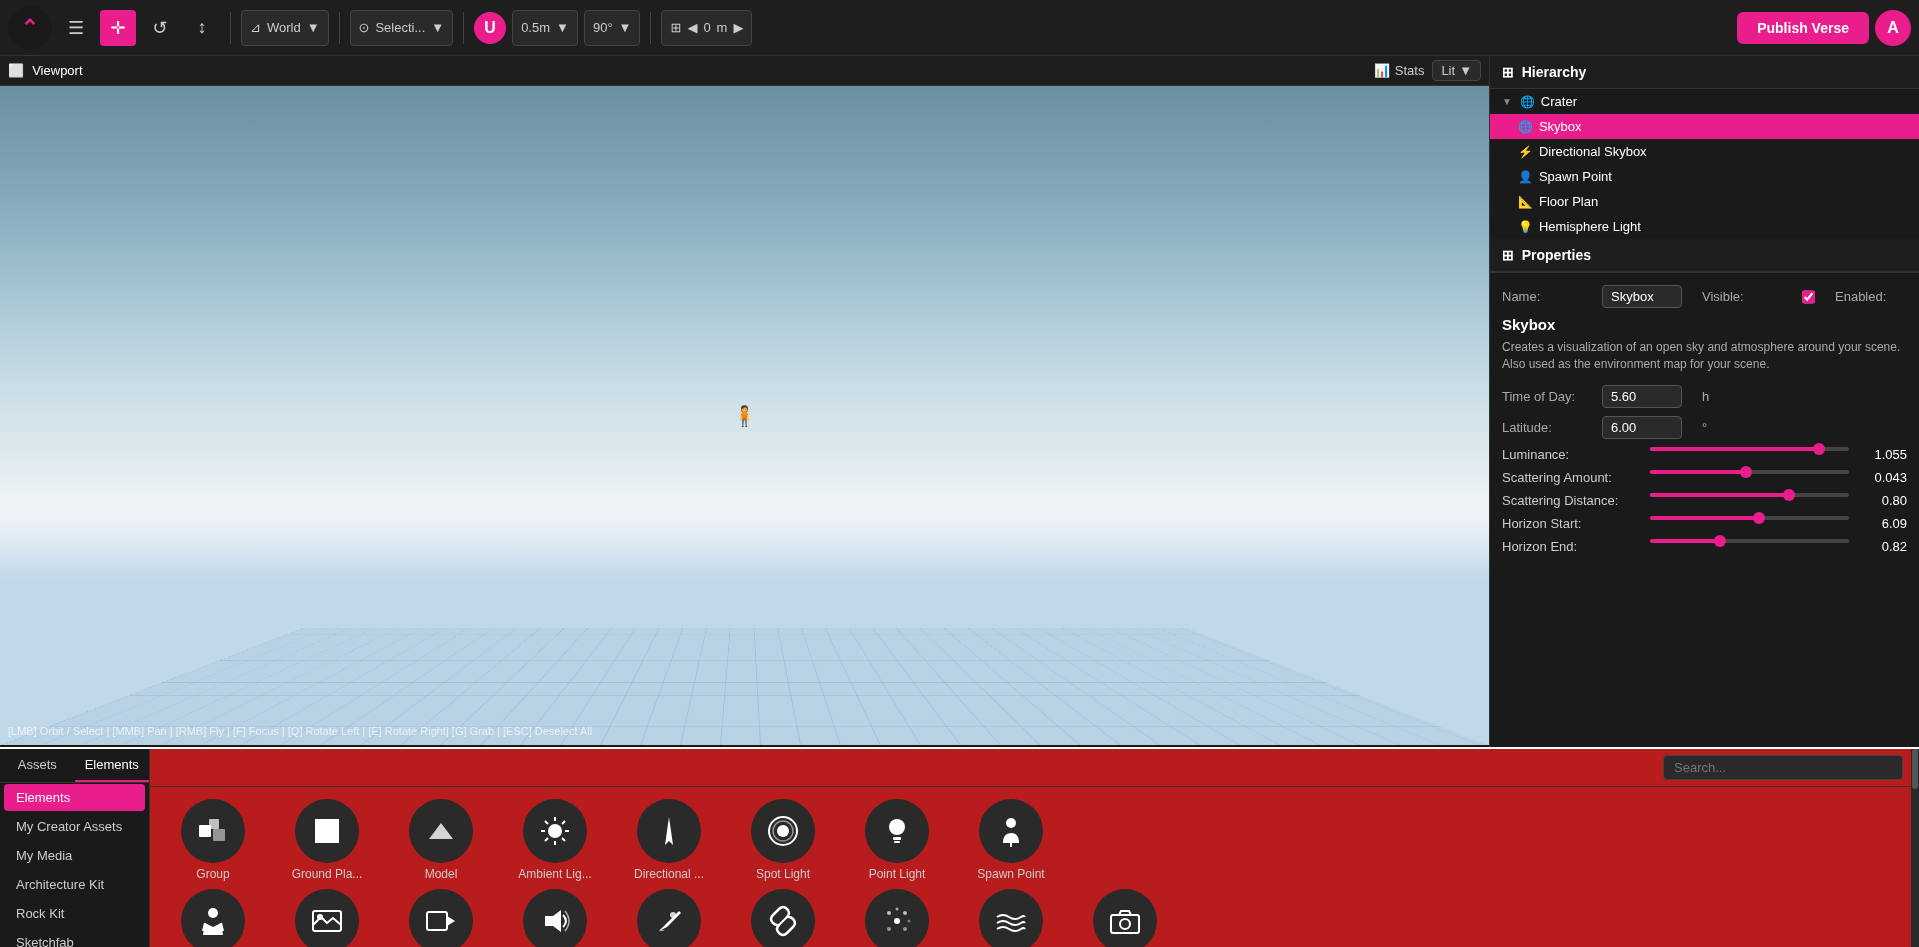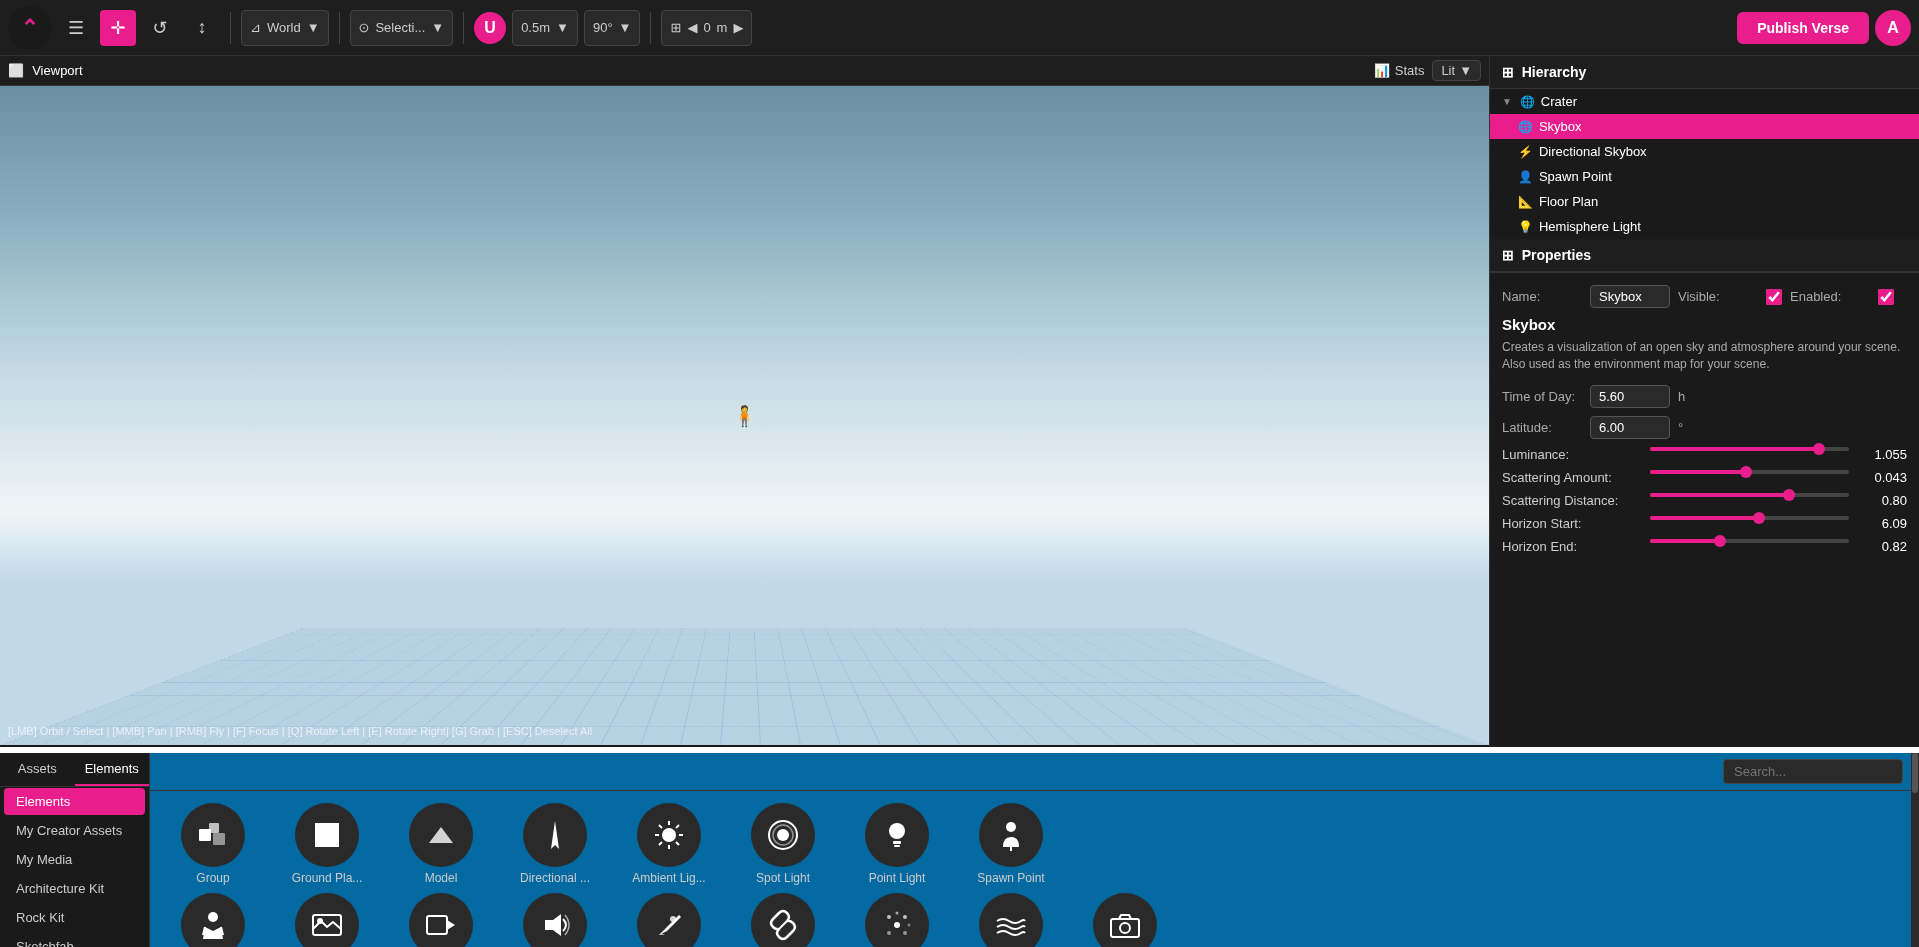--- a/index.html
+++ b/index.html
@@ -227,21 +227,21 @@
     }
     .hierarchy-item.selected { background: #e91e8c; }
     .hierarchy-item.level-1 { padding-left: 28px; }
     .h-icon { color: #e91e8c; font-size: 12px; }
     .h-icon-light { color: #ffcc44; font-size: 12px; }
     .h-icon-blue { color: #4488ff; font-size: 12px; }
     .h-arrow { color: #888; font-size: 10px; margin-right: 2px; }
 
     
     .properties-section { padding: 12px; border-top: 1px solid #333; }
-    .prop-row { display: flex; align-items: center; margin-bottom: 8px; gap: 8px; }
+    .prop-row { display: flex; align-items: center; margin-bottom: 8px; gap: 20px; }
     .prop-label { color: #aaa; font-size: 13px; min-width: 80px; }
     .prop-input {
       background: #2a2a2a;
       border: 1px solid #555;
       border-radius: 4px;
       color: #fff;
       padding: 3px 8px;
       font-size: 13px;
       width: 80px;
     }
@@ -267,34 +267,34 @@
       background: #e91e8c;
       border-radius: 50%;
       position: absolute;
       top: 50%; transform: translateY(-50%);
     }
     .slider-value { color: #fff; font-size: 13px; min-width: 50px; text-align: right; }
 
     
     .bottom-panel {
       height: 200px;
-      background: #0369a1;
-      border-top: 6px solid #ffffff;
+      background: #b91c1c;
+      border-top: 2px solid #ffffff;
       display: flex;
       flex-shrink: 0;
     }
     .bottom-search {
       margin-left: auto;
       background: #2a2a2a;
       border: 1px solid #444;
       border-radius: 4px;
       padding: 4px 10px;
       color: #ccc;
       font-size: 13px;
-      width: 180px;
+      width: 240px;
     }
     .elements-grid {
       flex: 1;
       padding: 8px;
       display: flex;
       flex-direction: column;
       overflow: hidden;
     }
     .elements-row {
       display: flex;
@@ -560,43 +560,43 @@
               <div class="element-icon">
                 <svg width="36" height="36" viewBox="0 0 36 36" fill="white">
                     <path d="M6 26L18 10L30 26H6Z" opacity="0.8"></path>
                   </svg>
               </div>
               <span class="element-label">Model</span>
             </div>
             <div class="element-item">
               <div class="element-icon">
                 <svg width="36" height="36" viewBox="0 0 36 36" fill="white">
-                    <polygon points="18,4 22,32 18,28 14,32" fill="white"></polygon>
-                  </svg>
-              </div>
-              <span class="element-label">Directional ...</span>
-            </div>
-            <div class="element-item">
-              <div class="element-icon">
-                <svg width="36" height="36" viewBox="0 0 36 36" fill="white">
                     <circle cx="18" cy="18" r="7" fill="white"></circle>
                     <line x1="18" y1="4" x2="18" y2="8" stroke="white" stroke-width="2"></line>
                     <line x1="18" y1="28" x2="18" y2="32" stroke="white" stroke-width="2"></line>
                     <line x1="4" y1="18" x2="8" y2="18" stroke="white" stroke-width="2"></line>
                     <line x1="28" y1="18" x2="32" y2="18" stroke="white" stroke-width="2"></line>
                     <line x1="8" y1="8" x2="11" y2="11" stroke="white" stroke-width="2"></line>
                     <line x1="25" y1="25" x2="28" y2="28" stroke="white" stroke-width="2"></line>
                     <line x1="28" y1="8" x2="25" y2="11" stroke="white" stroke-width="2"></line>
                     <line x1="11" y1="25" x2="8" y2="28" stroke="white" stroke-width="2"></line>
                   </svg>
               </div>
               <span class="element-label">Ambient Lig...</span>
             </div>
             <div class="element-item">
               <div class="element-icon">
+                <svg width="36" height="36" viewBox="0 0 36 36" fill="white">
+                    <polygon points="18,4 22,32 18,28 14,32" fill="white"></polygon>
+                  </svg>
+              </div>
+              <span class="element-label">Directional ...</span>
+            </div>
+            <div class="element-item">
+              <div class="element-icon">
                 <svg width="36" height="36" viewBox="0 0 36 36">
                     <circle cx="18" cy="18" r="14" stroke="white" stroke-width="2" fill="none"></circle>
                     <circle cx="18" cy="18" r="6" fill="white"></circle>
                     <circle cx="18" cy="18" r="10" stroke="white" stroke-width="1.5" fill="none" opacity="0.5"></circle>
                   </svg>
               </div>
               <span class="element-label">Spot Light</span>
             </div>
             <div class="element-item">
               <div class="element-icon">

